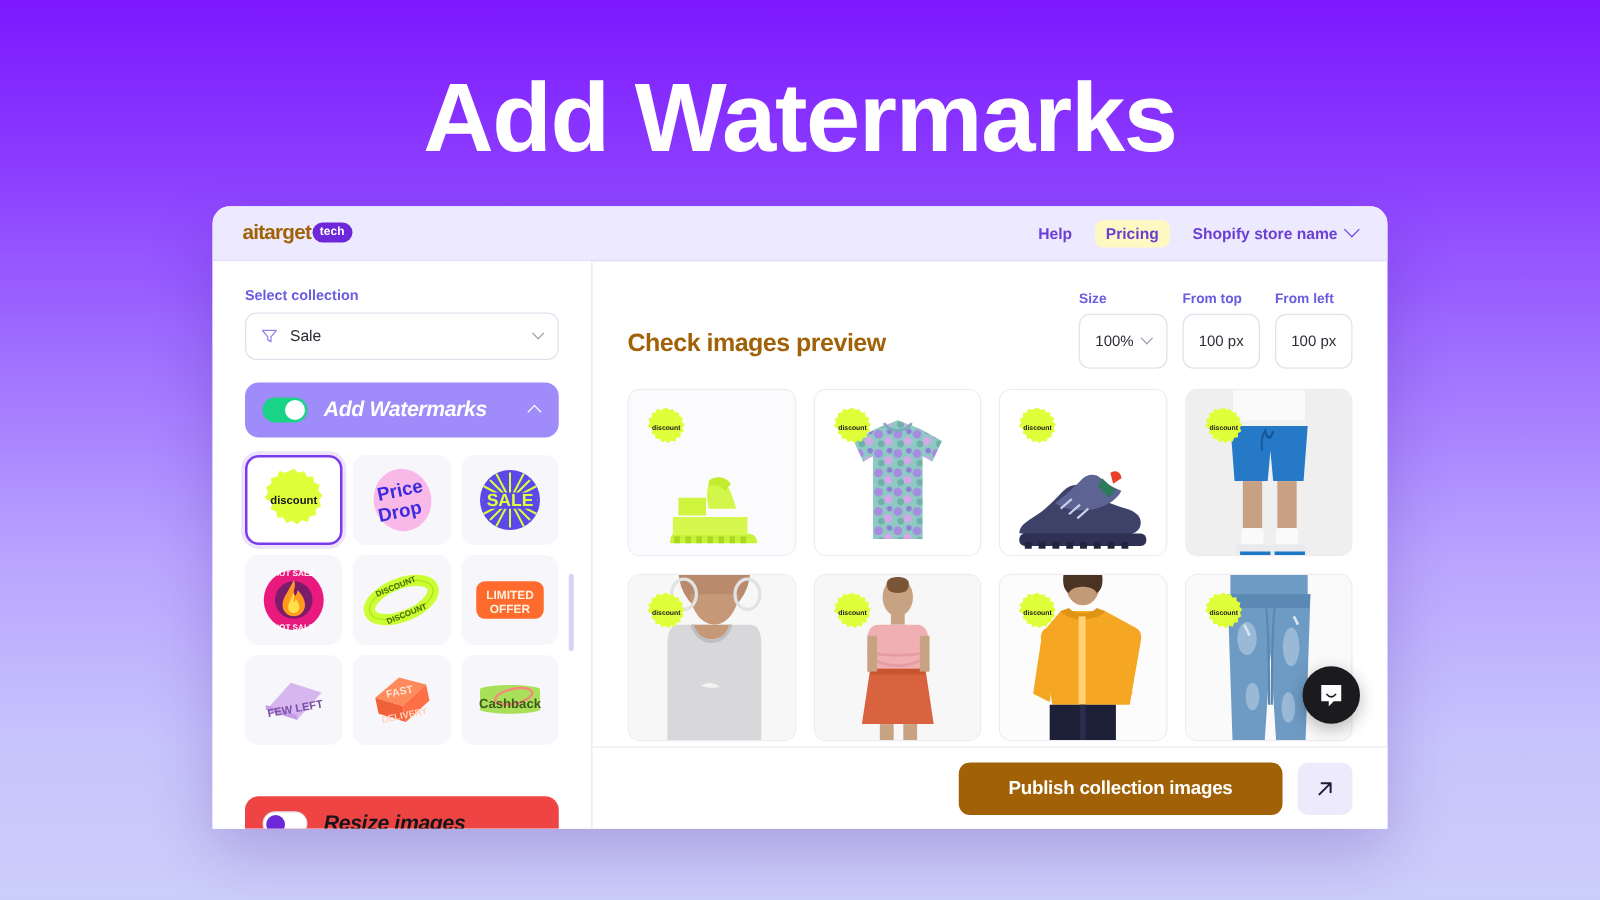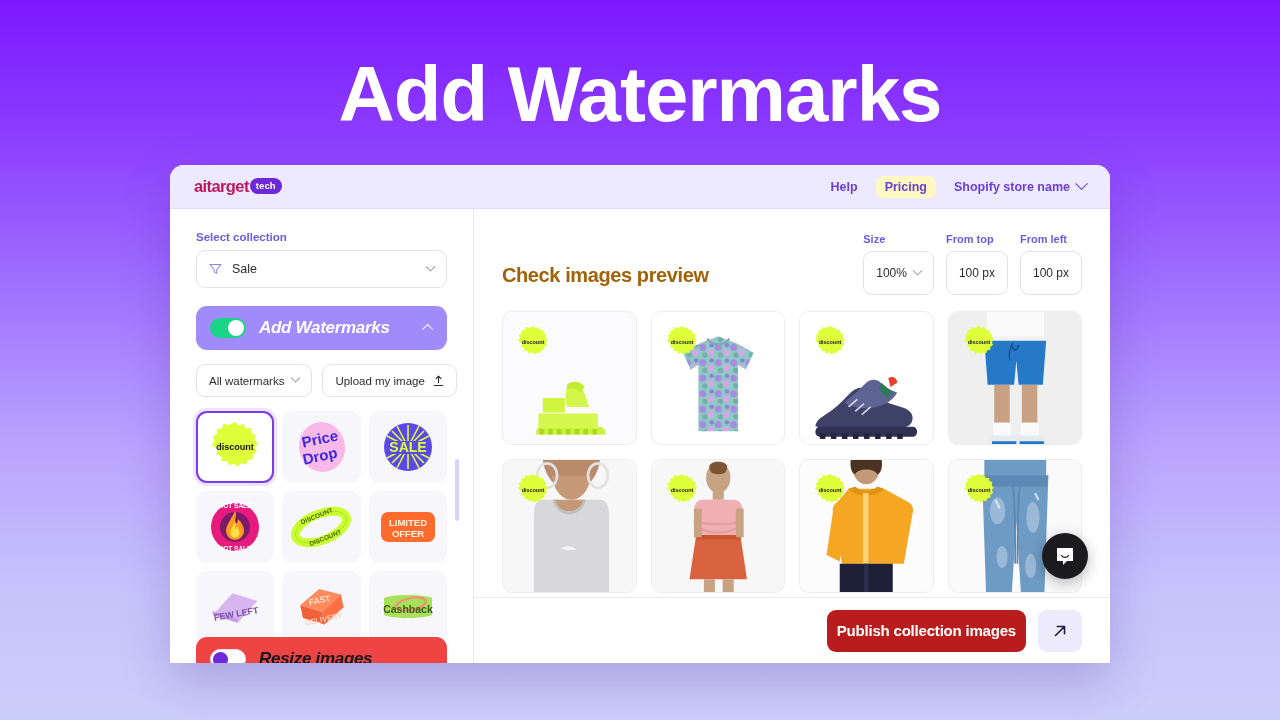--- a/index.html
+++ b/index.html
@@ -32,21 +32,21 @@
   }
 
   
   .topbar {
     height: 44px; background: #EDE9FE; flex: 0 0 44px;
     display: flex; align-items: center; padding: 0 24px;
     border-bottom: 1px solid #E2DCFB;
   }
   .brand { display: flex; align-items: center; gap: 0; }
   .brand-text {
-    font-size: 16.5px; font-weight: 700; color: #be185d; letter-spacing: -0.6px;
+    font-size: 16.5px; font-weight: 700; color: #a16207; letter-spacing: -0.6px;
   }
   .brand-badge {
     display: inline-block; background: #6d28d9; color: #ffffff;
     font-size: 9.5px; font-weight: 700; letter-spacing: 0.1px;
     padding: 2px 6px 3px; border-radius: 9px; margin-left: 1px;
     position: relative; top: -1px;
   }
   .topbar-spacer { flex: 1 1 auto; }
   .topbar-nav { display: flex; align-items: center; gap: 18px; }
   .nav-link {
@@ -187,22 +187,22 @@
     position: absolute; left: 12px; top: 12px; width: 36px; height: 36px;
     z-index: 3;
   }
 
   .bottombar {
     flex: 0 0 66px; border-top: 1px solid #ECEAF4; background: #fff;
     display: flex; align-items: center; justify-content: flex-end;
     padding: 0 28px; gap: 12px;
   }
   .publish-btn {
-    height: 42px; background: #b91c1c; color: #fff; border: none;
-    border-radius: 9px; padding: 0 10px; font-size: 15px; font-weight: 700;
+    height: 42px; background: #a16207; color: #fff; border: none;
+    border-radius: 9px; padding: 0 40px; font-size: 15px; font-weight: 700;
     letter-spacing: -0.2px; cursor: pointer; font-family: inherit;
   }
   .arrow-btn {
     width: 44px; height: 42px; background: #EDEBFB; border-radius: 9px;
     display: flex; align-items: center; justify-content: center; cursor: pointer;
   }
 
   .chat-bubble {
     position: absolute; right: 22px; bottom: 84px; width: 46px; height: 46px;
     border-radius: 50%; background: #1B1B1F; z-index: 40;
@@ -245,32 +245,20 @@
         <span class="val">Sale</span>
         <span class="chev-sm"></span>
       </div>
 
       <div class="wm-header">
         <div class="toggle"></div>
         <div class="wm-title">Add Watermarks</div>
         <span class="chev-up"></span>
       </div>
 
-      <div class="wm-actions">
-        <div class="ghost-btn">
-          <span>All watermarks</span>
-          <span class="chev-sm"></span>
-        </div>
-        <div class="ghost-btn">
-          <span>Upload my image</span>
-          <svg class="upload-ico" viewBox="0 0 12 13">
-            <path d="M6 1.3v7.2M3.3 3.9L6 1.2l2.7 2.7M1.4 11.4h9.2" fill="none" stroke="#2C2C35" stroke-width="1.15" stroke-linecap="round" stroke-linejoin="round"></path>
-          </svg>
-        </div>
-      </div>
 
       <div class="sticker-grid">
 
         <div class="sticker selected">
           <svg width="56" height="56" viewBox="0 0 56 56">
             <path d="M28 3l3.6 3.2L36.3 5l2.3 4.3 5-.2.6 4.9 4.6 1.9-1.3 4.8 3.5 3.6-3 3.9 1.9 4.6-4.3 2.4.2 5-4.9.7-1.8 4.7-4.8-1.4-3.7 3.4-3.8-3.1-4.7 1.8-2.3-4.3-5 .2-.7-4.9-4.6-1.9 1.3-4.8L4.6 26l3-3.9-1.9-4.6 4.3-2.4-.2-5 4.9-.7 1.8-4.7 4.8 1.4z" fill="#DFFF3A"></path>
             <text x="28" y="31" text-anchor="middle" font-family="Liberation Sans, sans-serif" font-size="9" font-weight="700" fill="#16161A">discount</text>
           </svg>
         </div>
 

